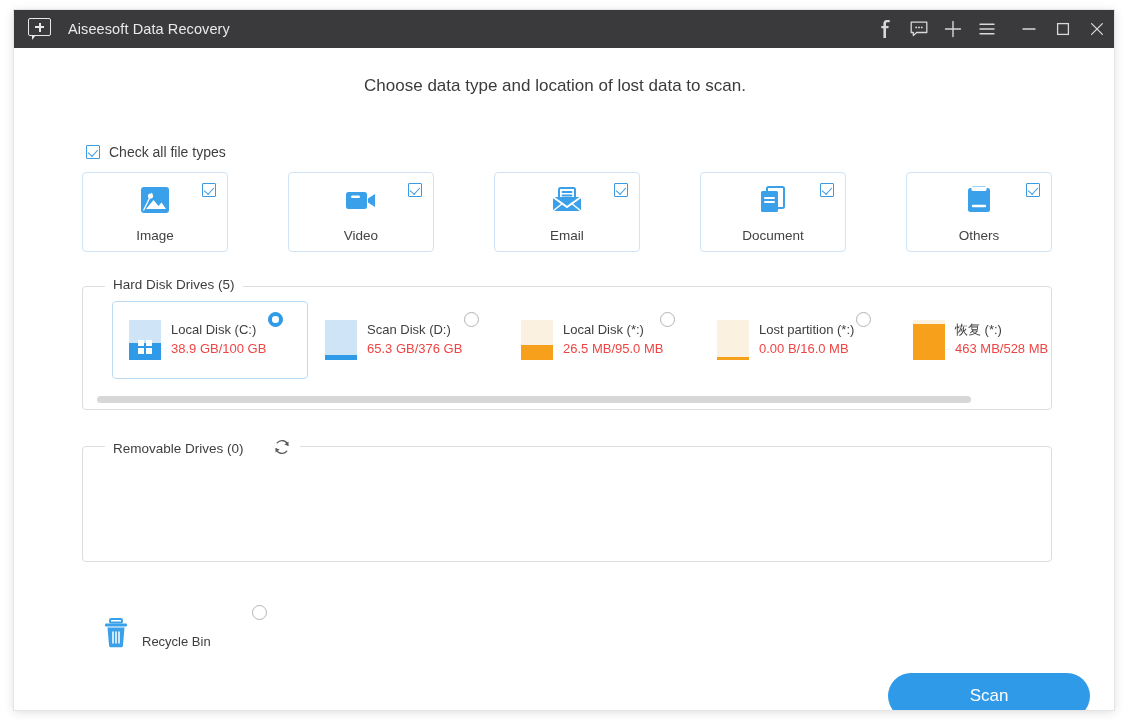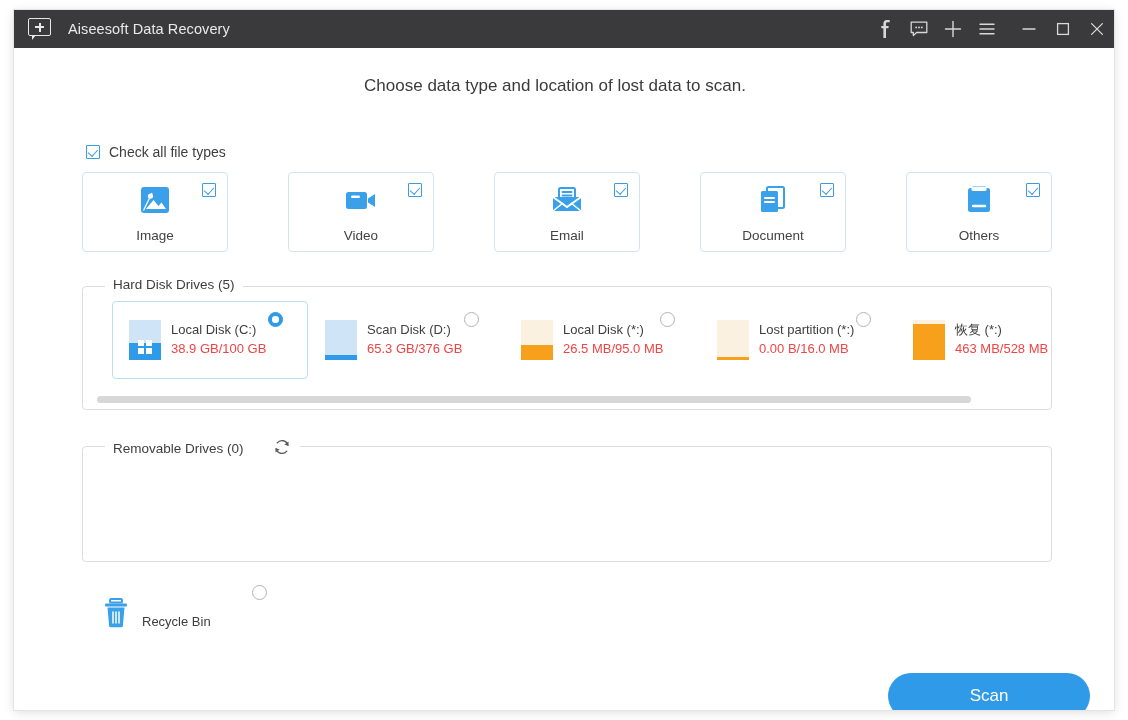--- a/index.html
+++ b/index.html
@@ -260,21 +260,21 @@
     background: #d7d7d7;
     border-radius: 4px;
   }
 
   
   #refresh-icon { cursor: pointer; }
 
   
   #recycle-row {
     position: absolute;
-    left: 88px; top: 533px;
+    left: 88px; top: 553px;
     width: 180px; height: 56px;
   }
   #recycle-radio {
     position: absolute;
     left: 150px; top: 4px;
     width: 15px; height: 15px;
     border-radius: 50%;
     border: 1px solid #b4b4b4;
     background: #fff;
   }

